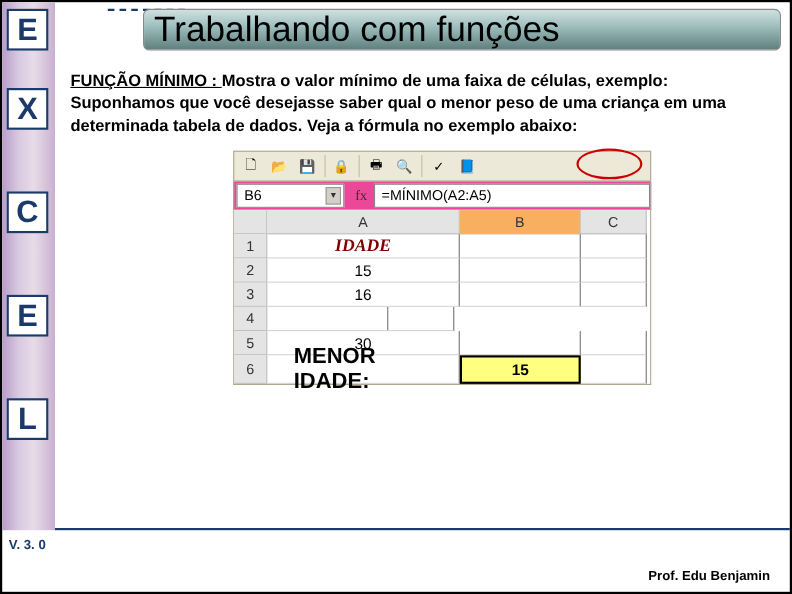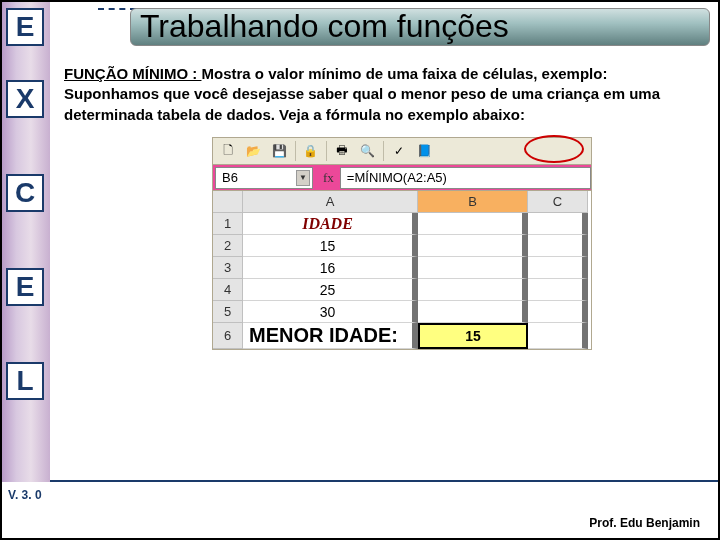--- a/index.html
+++ b/index.html
@@ -33,21 +33,21 @@
   
   .sheet { border: 1px solid #b0a890; border-top: none; background: #fff; }
   .sheet-row { display: flex; }
   .corner { width: 30px; height: 22px; background: #e4e4e4; border-right: 1px solid #c0c0c0; border-bottom: 1px solid #c0c0c0; }
   .col-head { height: 22px; background: #e4e4e4; border-right: 1px solid #c0c0c0; border-bottom: 1px solid #c0c0c0; display: flex; align-items: center; justify-content: center; font-size: 13px; color: #333; }
   .col-a { width: 175px; }
   .col-b { width: 110px; }
   .col-b.selhead { background: #f8b060; }
   .col-c { width: 60px; }
   .row-head { width: 30px; background: #e4e4e4; border-right: 1px solid #c0c0c0; border-bottom: 1px solid #c0c0c0; display: flex; align-items: center; justify-content: center; font-size: 13px; color: #333; height: 22px; }
-  .cell { border-right: 6px solid #737373; border-bottom: 1px solid #d4d4d4; height: 22px; display: flex; align-items: center; padding: 0 6px; font-size: 14px; }
+  .cell { border-right: 1px solid #737373; border-bottom: 1px solid #d4d4d4; height: 22px; display: flex; align-items: center; padding: 0 24px; font-size: 14px; }
   .cell.center { justify-content: center; }
   .idade { color: #800000; font-weight: bold; font-style: italic; font-family: 'Times New Roman', serif; font-size: 16px; }
   .menor { font-weight: bold; font-size: 20px; color: #000; }
   .selected-cell { background: #ffff80; border: 2px solid #000; padding: 0 4px; font-weight: bold; }
   .row-tall { height: 26px; }
   .row-tall .cell, .row-tall .row-head { height: 26px; }
   
   .version { position: absolute; left: 6px; bottom: 36px; font-size: 12px; font-weight: bold; color: #1a3a6a; }
   .footer { position: absolute; right: 18px; bottom: 8px; font-size: 12px; font-weight: bold; color: #000; }
   .bottom-border { position: absolute; left: 48px; right: 0; top: 478px; border-top: 2px solid #1a3a6a; }
@@ -130,21 +130,20 @@
             <div class="cell col-c"></div>
           </div>
           <div class="sheet-row">
             <div class="row-head">3</div>
             <div class="cell col-a center">16</div>
             <div class="cell col-b"></div>
             <div class="cell col-c"></div>
           </div>
           <div class="sheet-row">
             <div class="row-head">4</div>
-            <div class="cell col-a center">25</div>
             <div class="cell col-b"></div>
             <div class="cell col-c"></div>
           </div>
           <div class="sheet-row">
             <div class="row-head">5</div>
             <div class="cell col-a center">30</div>
             <div class="cell col-b"></div>
             <div class="cell col-c"></div>
           </div>
         </div>

